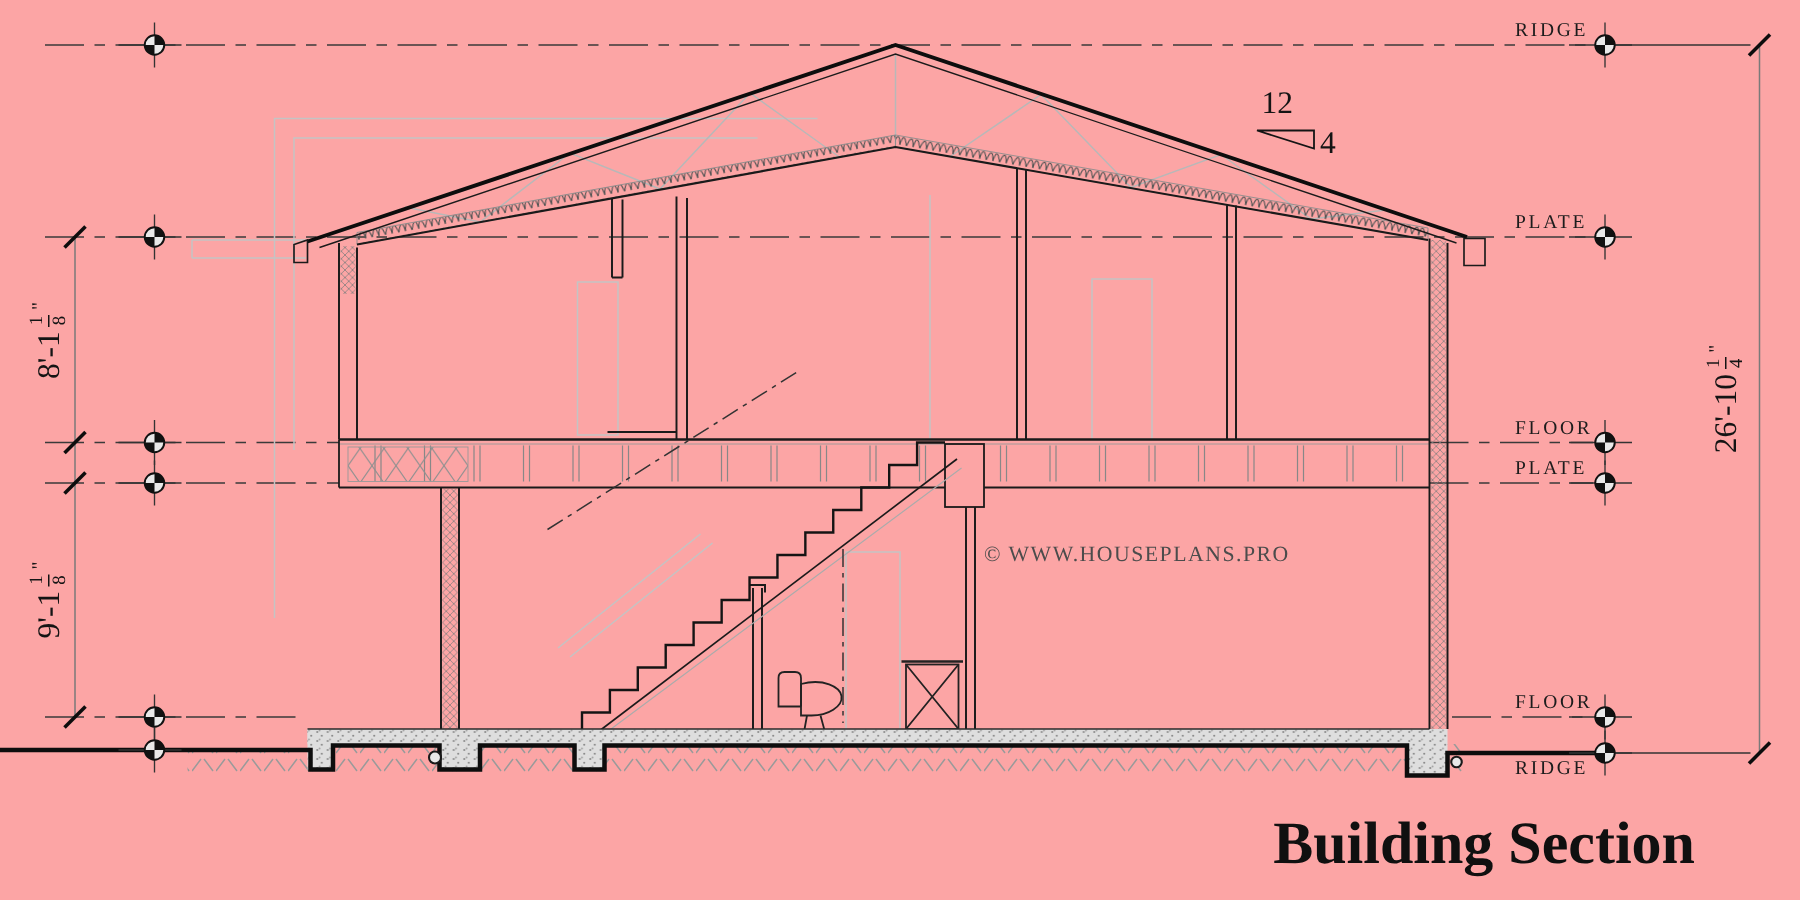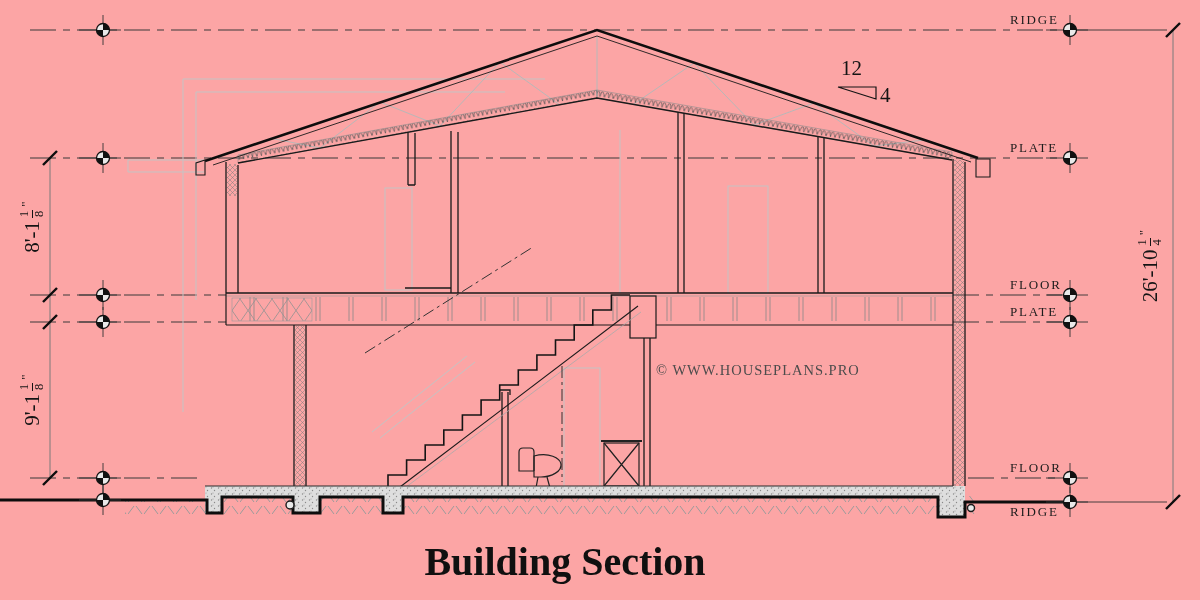--- a/index.html
+++ b/index.html
@@ -50,21 +50,21 @@
     position:absolute;
     left:656px;top:330px;
     font-size:14.5px;
     letter-spacing:1px;
     color:#4c4c4c;
     margin-top:32px;
   }
   .title{
     position:absolute;
     left:0;right:70px;top:538px;
-    text-align:center;
+    text-align:right;
     font-size:40px;
     font-weight:700;
     color:#101010;
   }
 </style>
 </head>
 <body>
 
 <div class="sheet">
 

